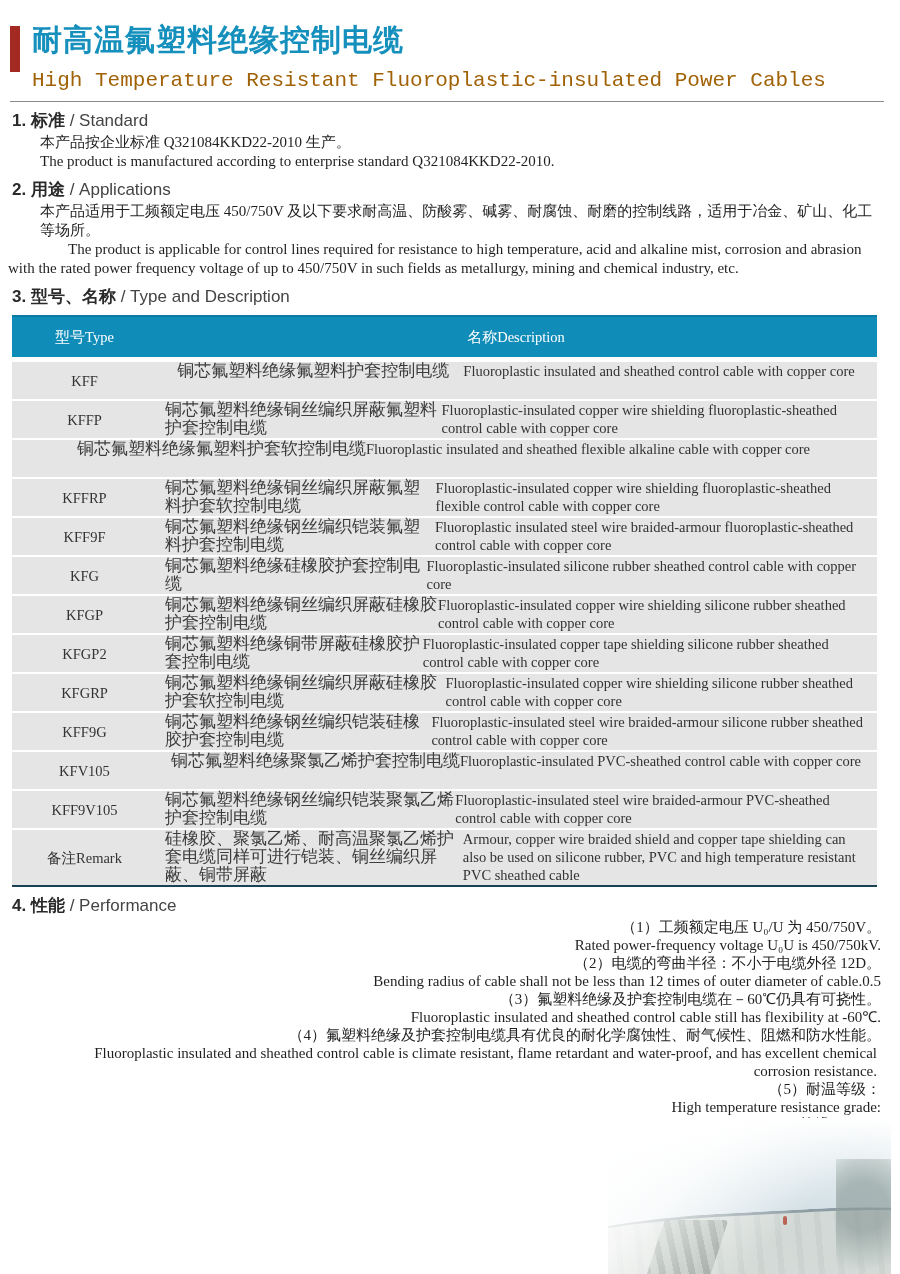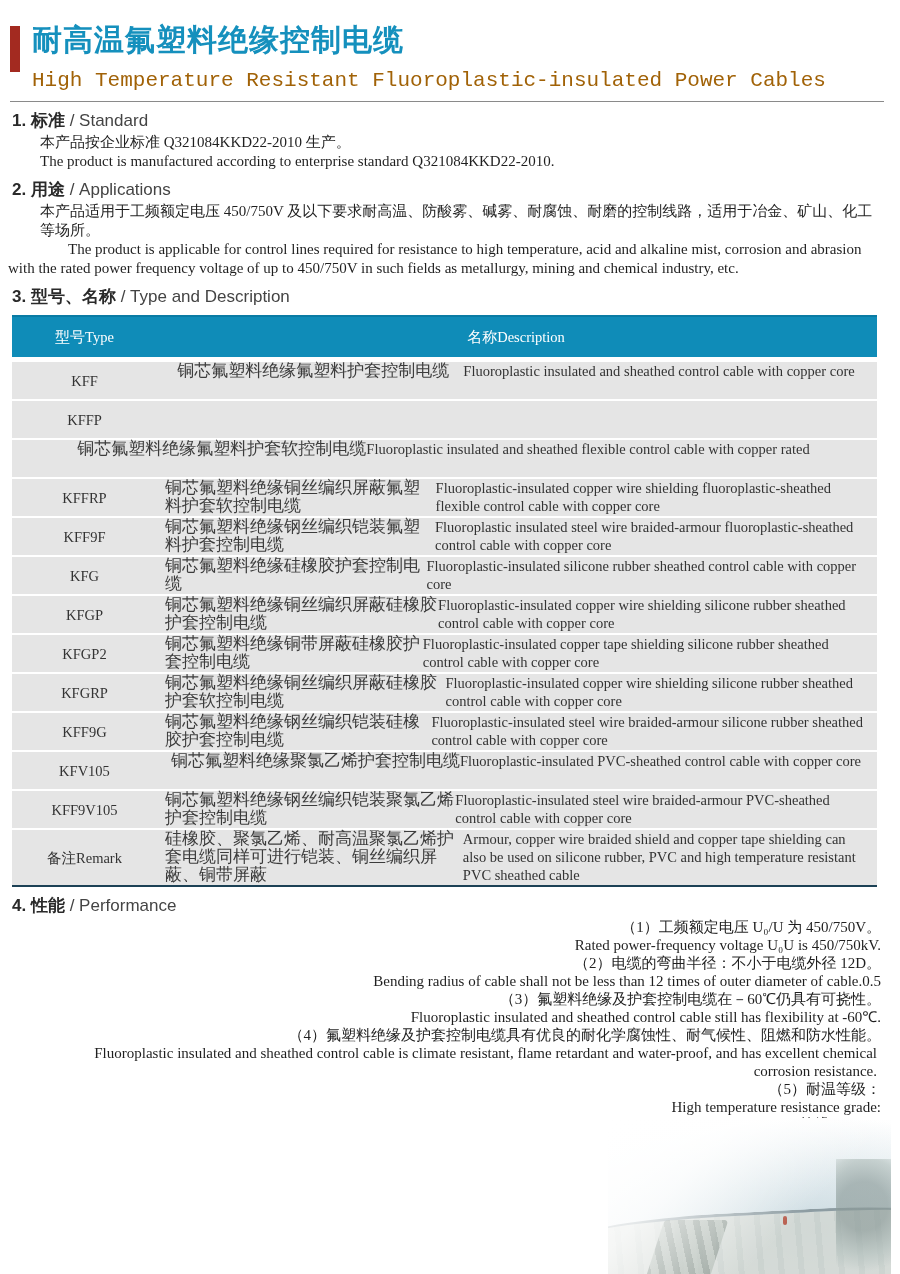--- a/index.html
+++ b/index.html
@@ -96,25 +96,29 @@
 
     <div class="tr">
       <div class="td-type">KFF</div>
       <div class="td-desc">
         <span class="zh-cell">铜芯氟塑料绝缘氟塑料护套控制电缆</span>
         <span class="en-cell ind">Fluoroplastic insulated and sheathed control cable with copper core</span>
       </div>
     </div>
     <div class="tr">
       <div class="td-type">KFFP</div>
+      <div class="td-desc">
+        <span class="zh-cell">铜芯氟塑料绝缘铜丝编织屏蔽氟塑料护套控制电缆</span>
+        <span class="en-cell">Fluoroplastic-insulated copper wire shielding fluoroplastic-sheathed control cable with copper core</span>
+      </div>
     </div>
     <div class="tr">
       <div class="td-desc">
         <span class="zh-cell">铜芯氟塑料绝缘氟塑料护套软控制电缆</span>
-        <span class="en-cell">Fluoroplastic insulated and sheathed flexible control cable with copper rated</span>
+        <span class="en-cell">Fluoroplastic insulated and sheathed flexible alkaline cable with copper core</span>
       </div>
     </div>
     <div class="tr">
       <div class="td-type">KFFRP</div>
       <div class="td-desc">
         <span class="zh-cell">铜芯氟塑料绝缘铜丝编织屏蔽氟塑料护套软控制电缆</span>
         <span class="en-cell">Fluoroplastic-insulated copper wire shielding fluoroplastic-sheathed flexible control cable with copper core</span>
       </div>
     </div>
     <div class="tr">

